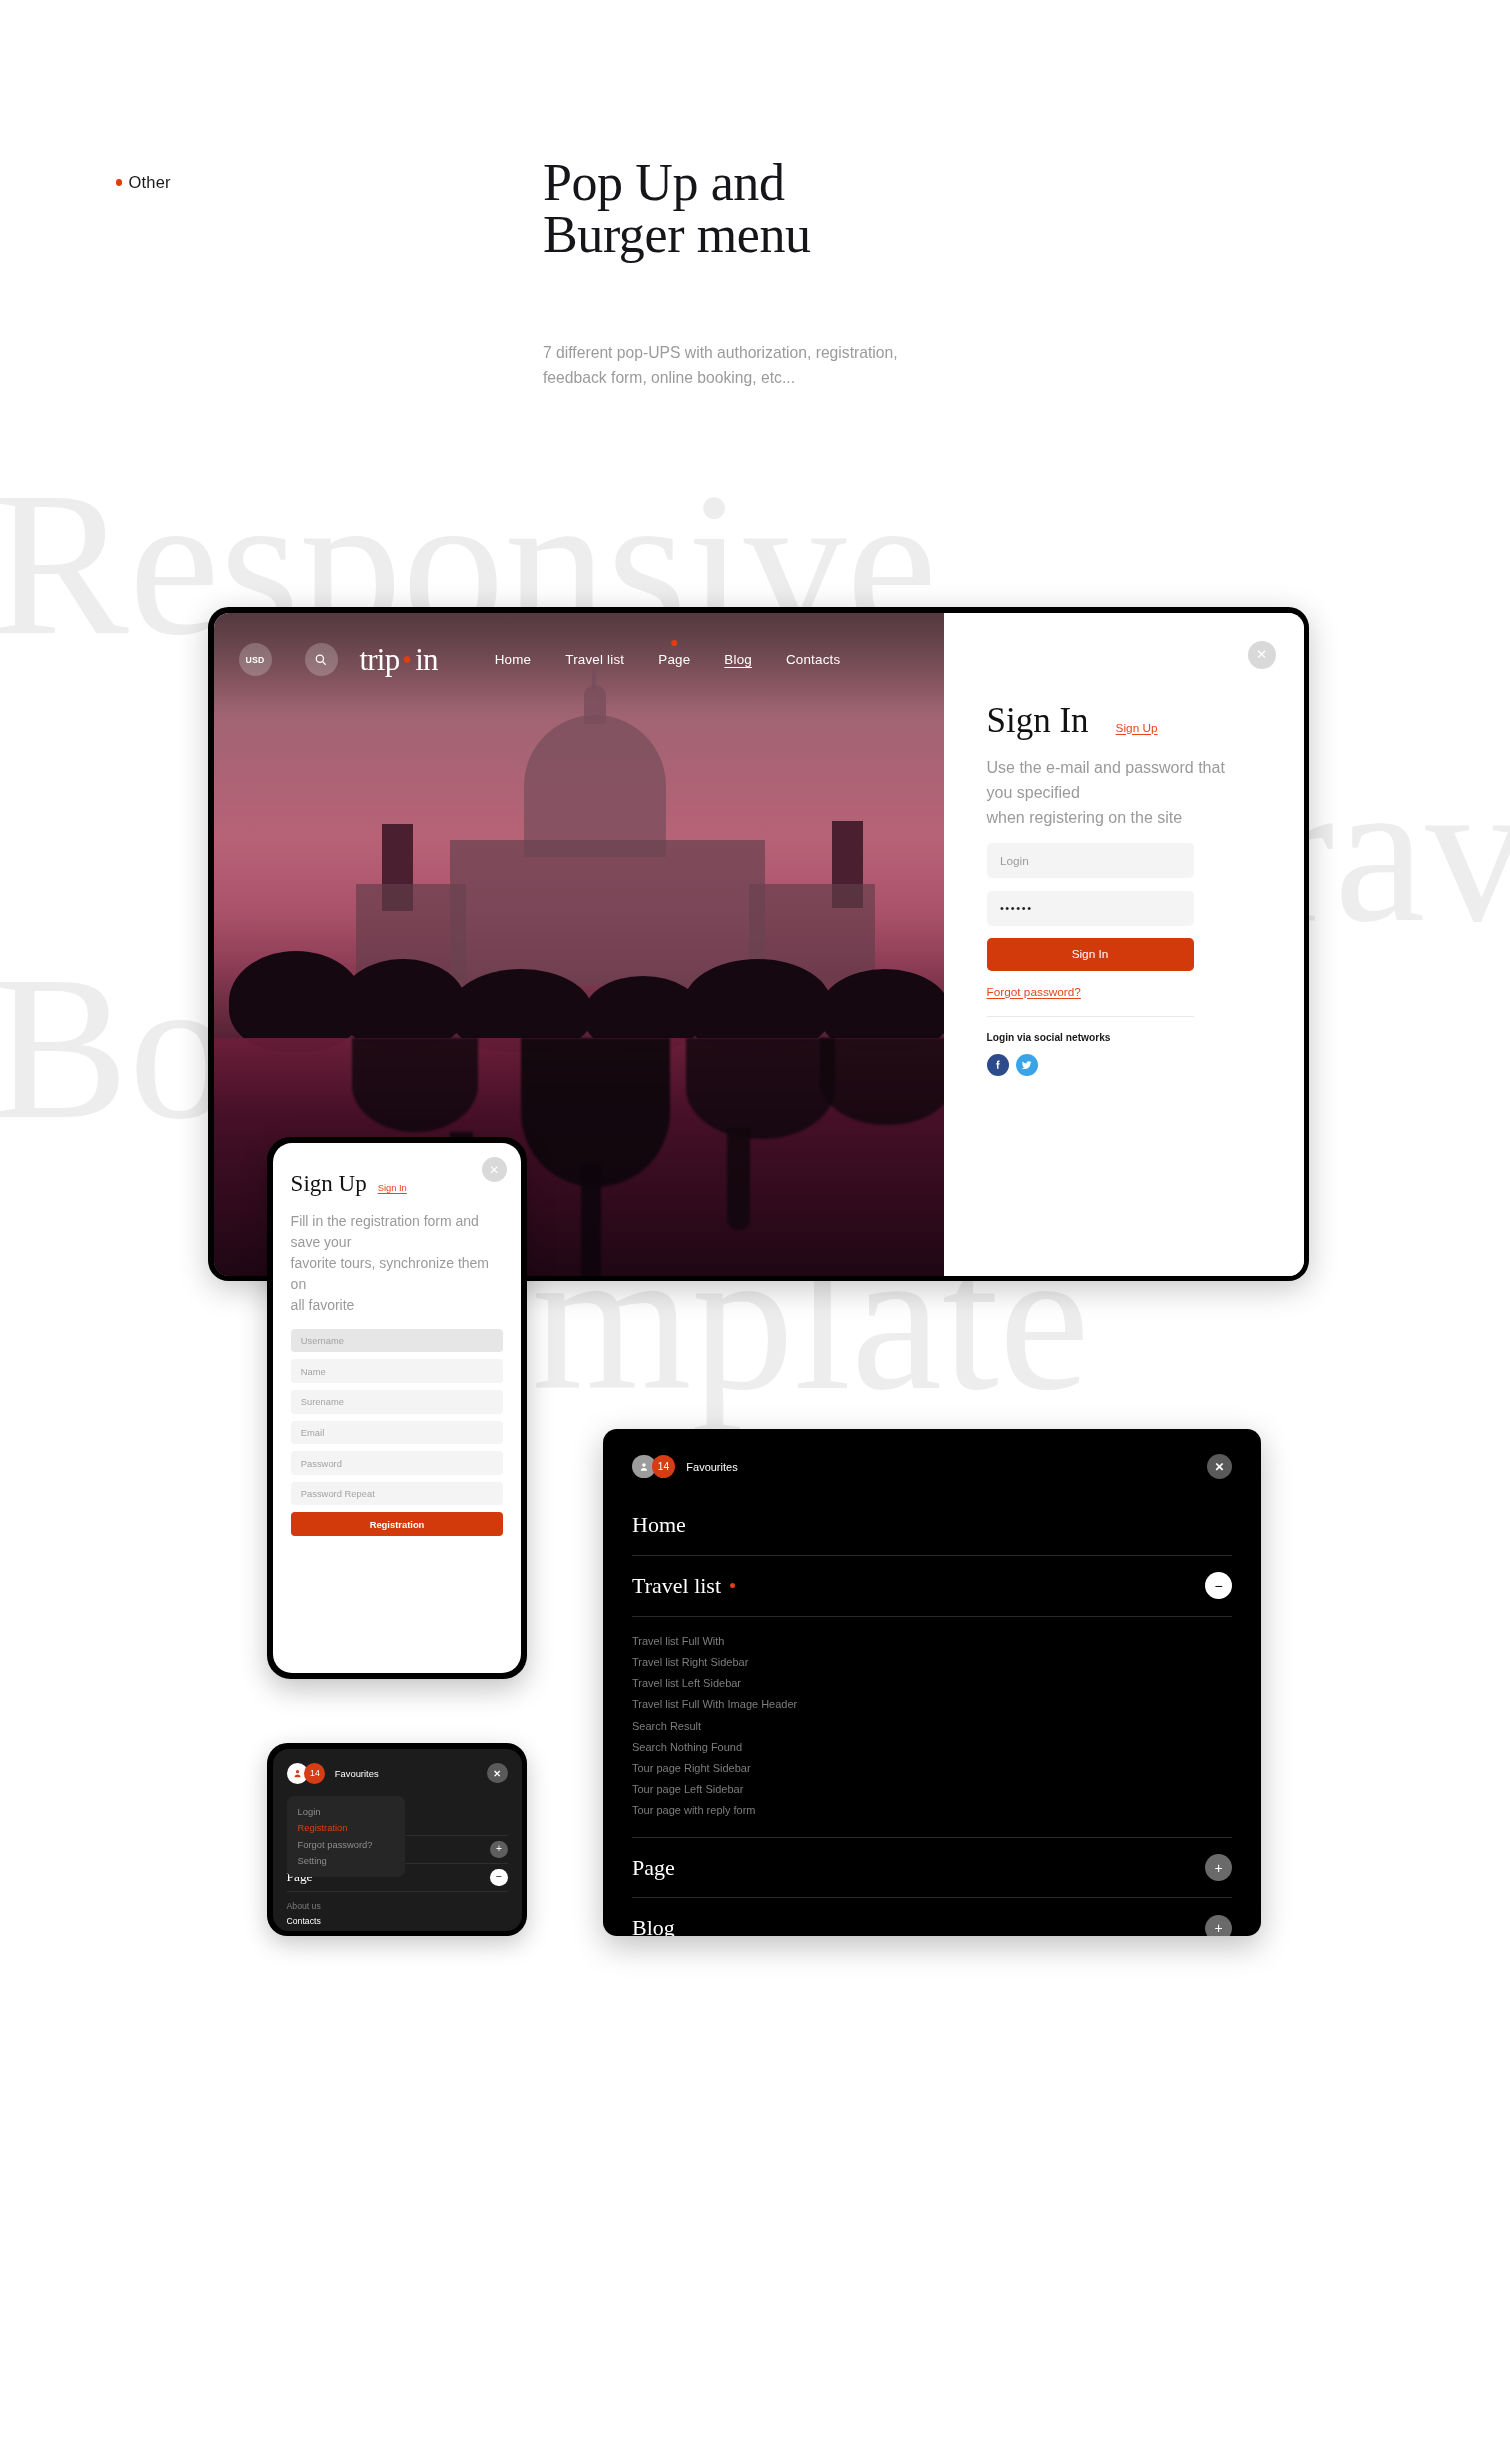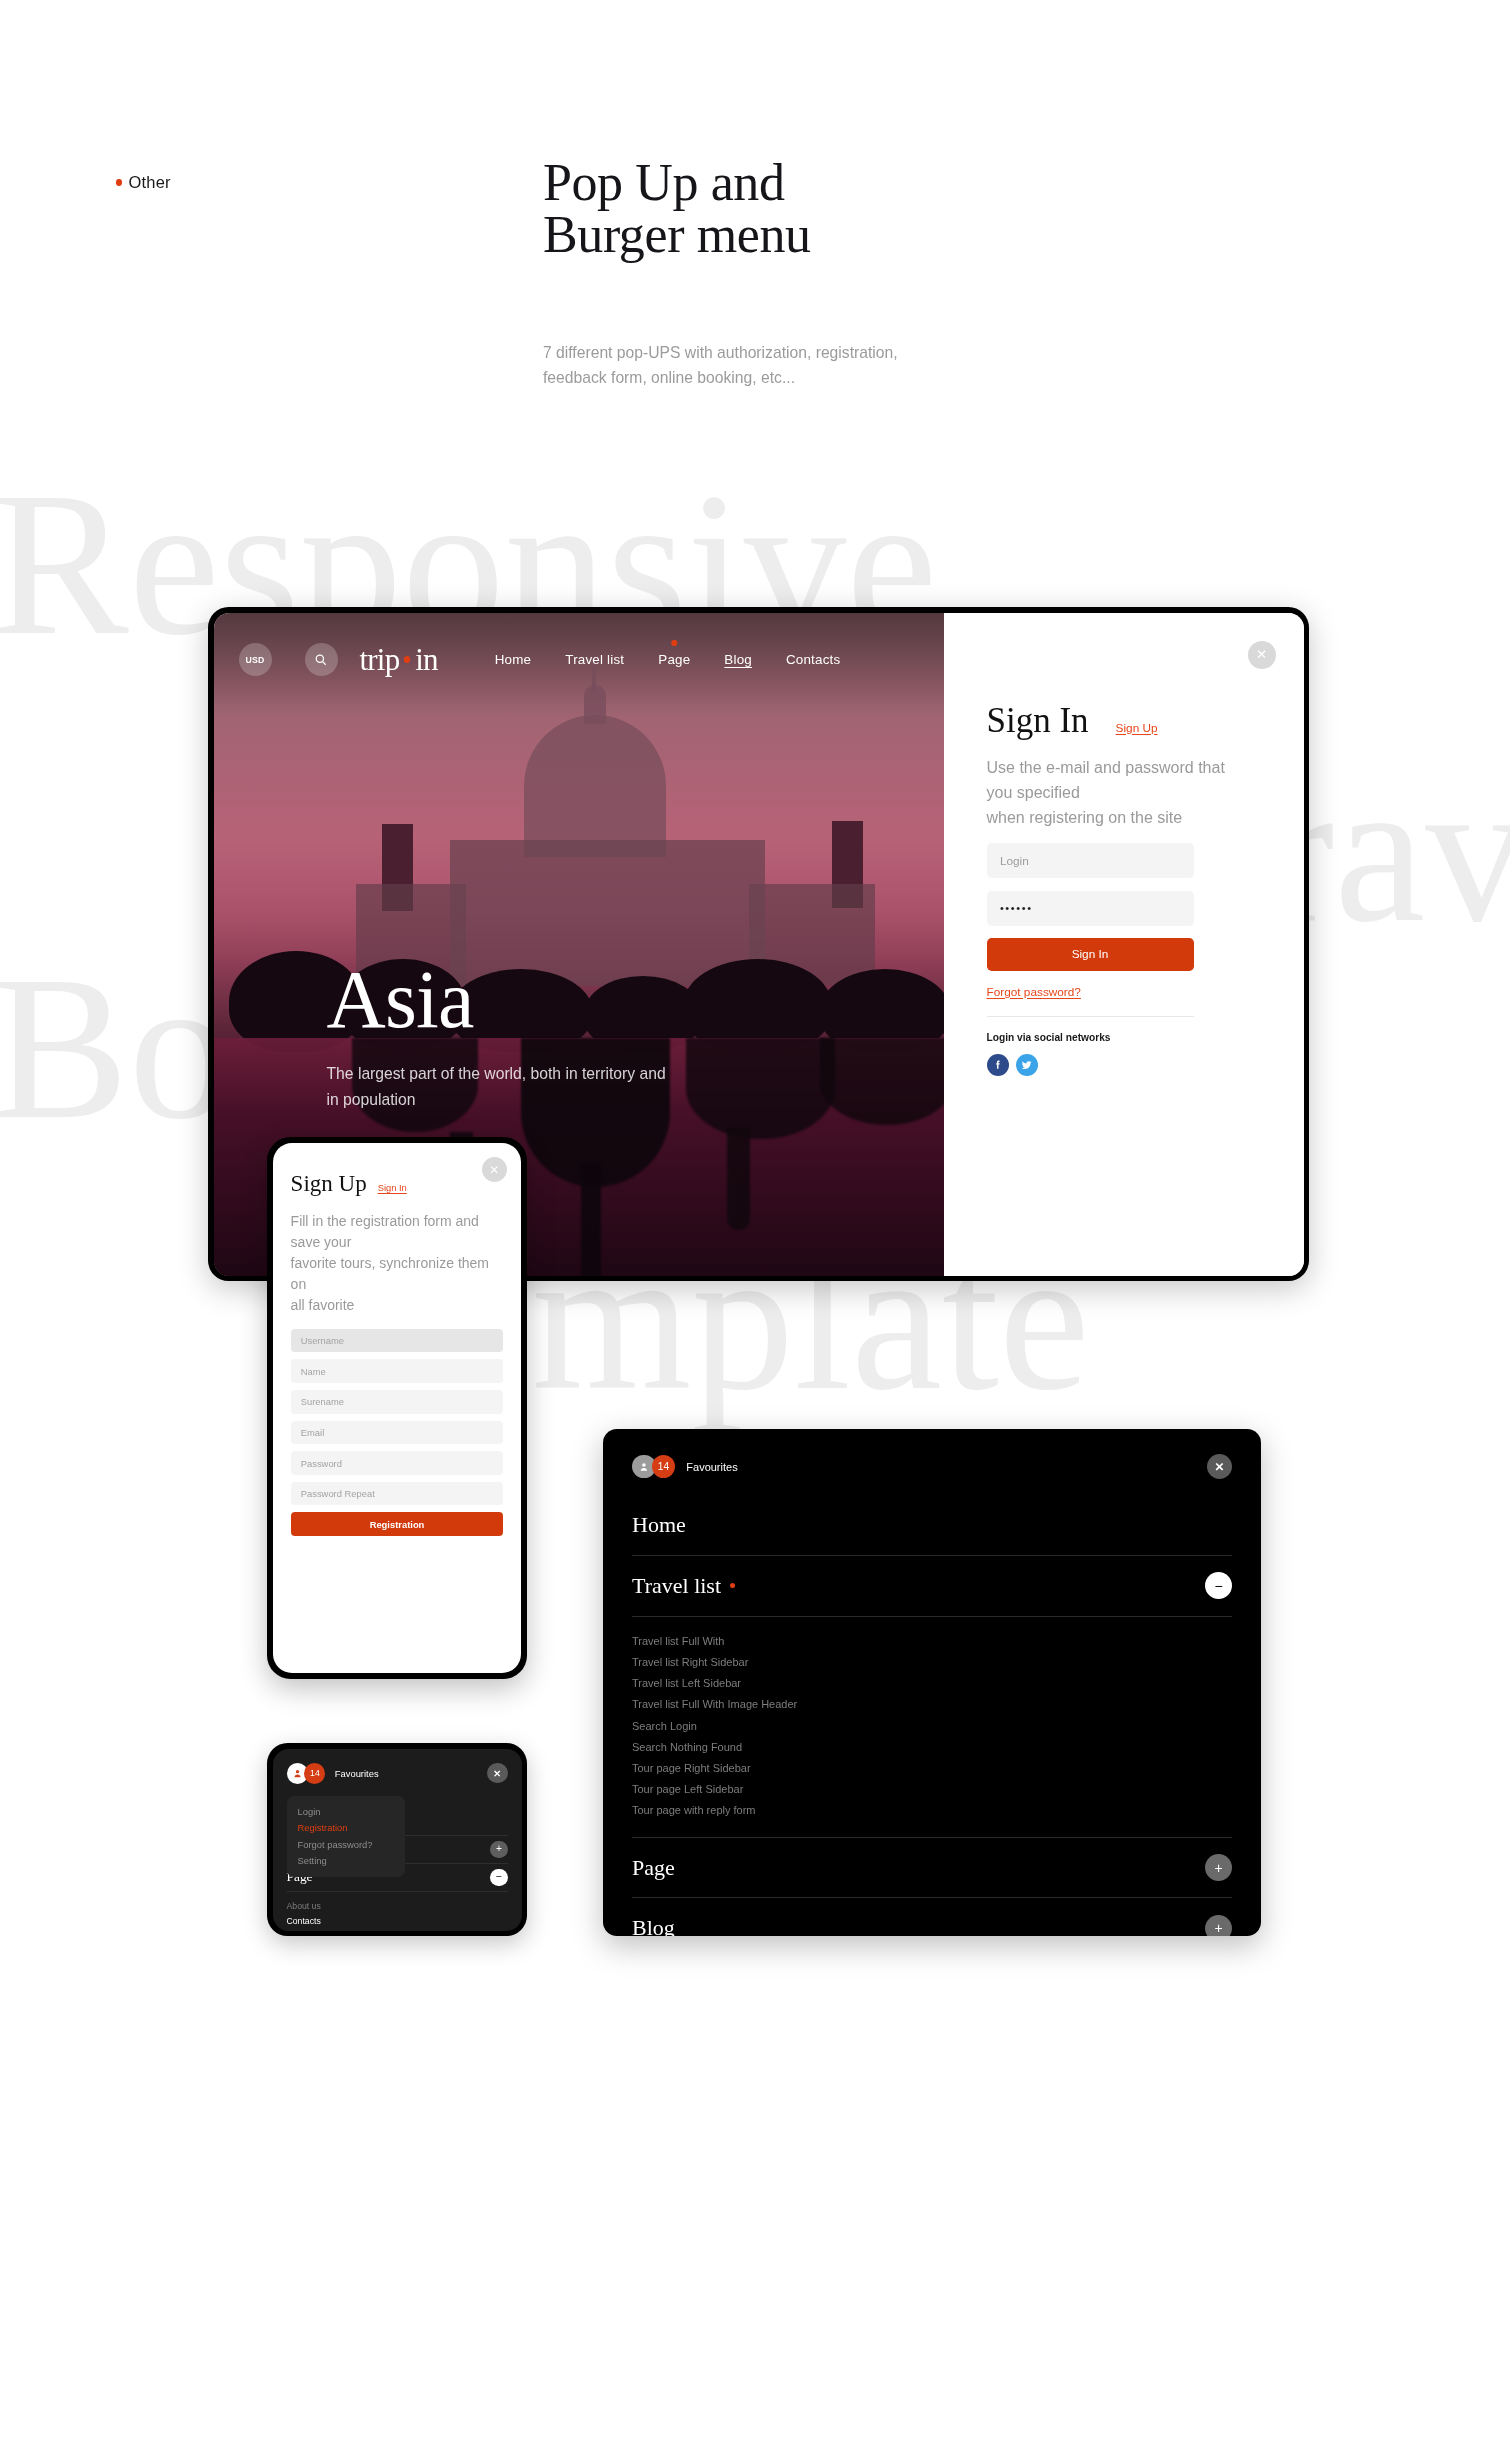--- a/index.html
+++ b/index.html
@@ -342,27 +342,20 @@
         </div>
         <div id="nav-links">
           <a class="nav-link"><span>Home</span></a>
           <a class="nav-link"><span>Travel list</span></a>
           <a class="nav-link"><span class="ndot"></span><span>Page</span></a>
           <a class="nav-link underlined"><span>Blog</span></a>
           <a class="nav-link"><span>Contacts</span></a>
         </div>
       </div>
 
-      <div id="hero-text">
-        <div id="hero-title">Asia</div>
-        <div id="hero-desc">
-          <div>The largest part of the world, both in territory and</div>
-          <div>in population</div>
-        </div>
-      </div>
     </div>
 
     <div id="signin-panel">
       <div id="signin-close">✕</div>
       <div class="panel-head-row">
         <div id="signin-title">Sign In</div>
         <a class="link-orange">Sign Up</a>
       </div>
       <div id="signin-hint">
         <div>Use the e-mail and password that you specified</div>
@@ -459,21 +452,21 @@
       <span class="tdot"></span>
     </div>
     <div class="m-toggle minus">−</div>
   </div>
 
   <div class="sublist">
     <div class="sub-item">Travel list Full With</div>
     <div class="sub-item">Travel list Right Sidebar</div>
     <div class="sub-item">Travel list Left Sidebar</div>
     <div class="sub-item">Travel list Full With Image Header</div>
-    <div class="sub-item">Search Login</div>
+    <div class="sub-item">Search Result</div>
     <div class="sub-item">Search Nothing Found</div>
     <div class="sub-item">Tour page Right Sidebar</div>
     <div class="sub-item">Tour page Left Sidebar</div>
     <div class="sub-item">Tour page with reply form</div>
   </div>
 
   <div class="m-row" style="border-top:0.8px solid #2a2a2a">
     <div class="m-title">Page</div>
     <div class="m-toggle plus">+</div>
   </div>

